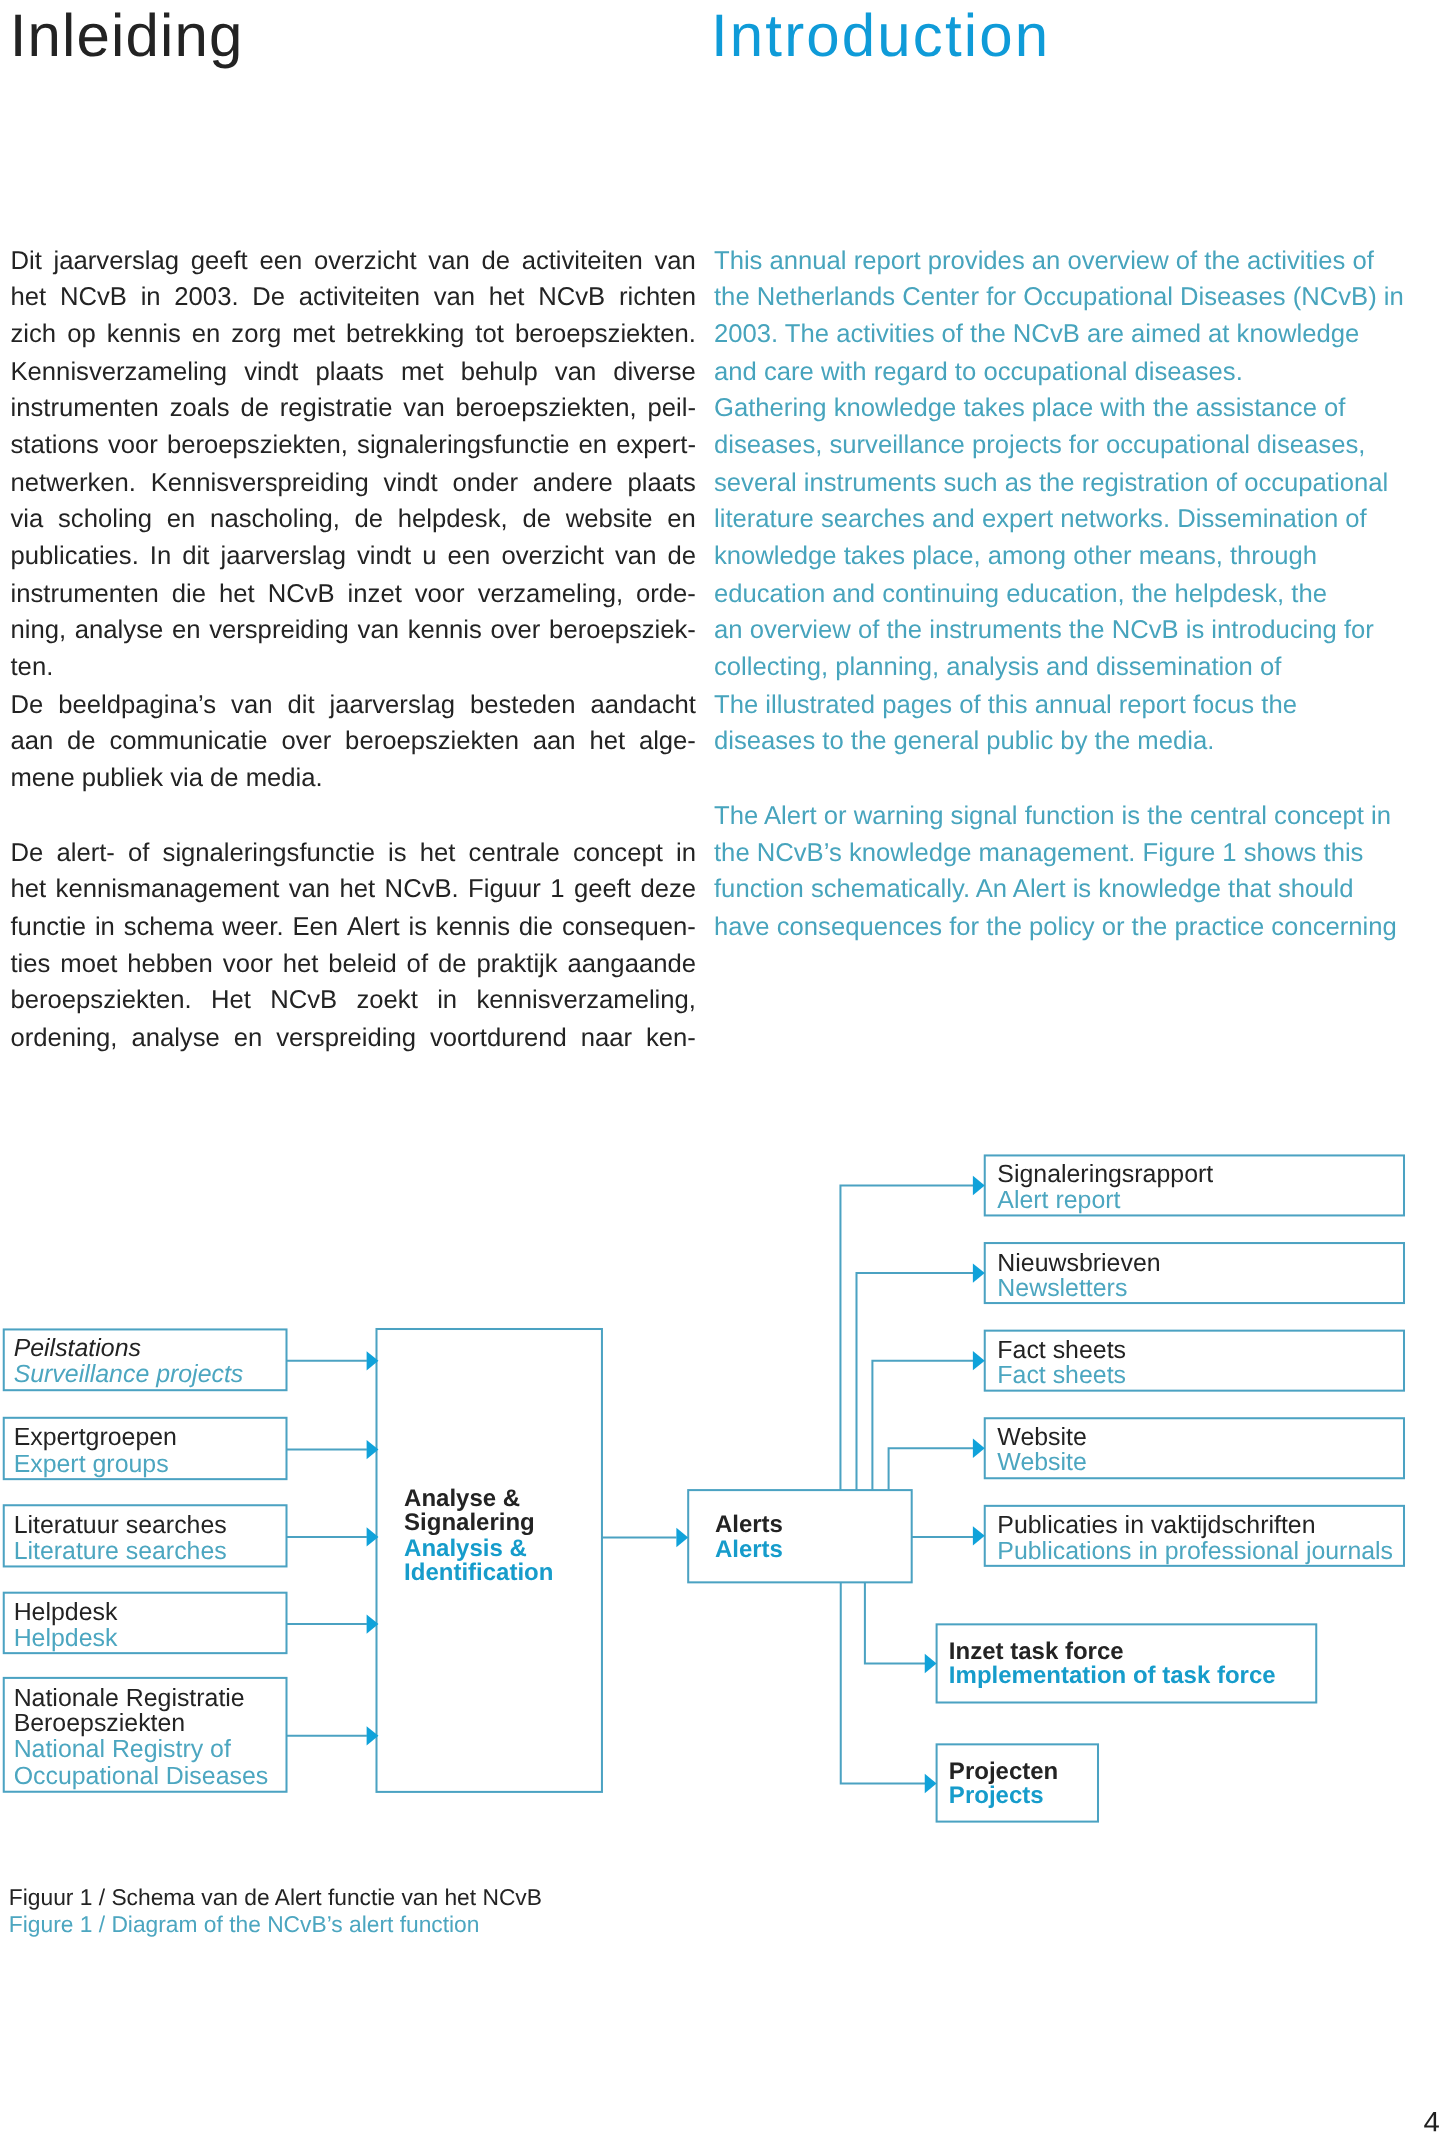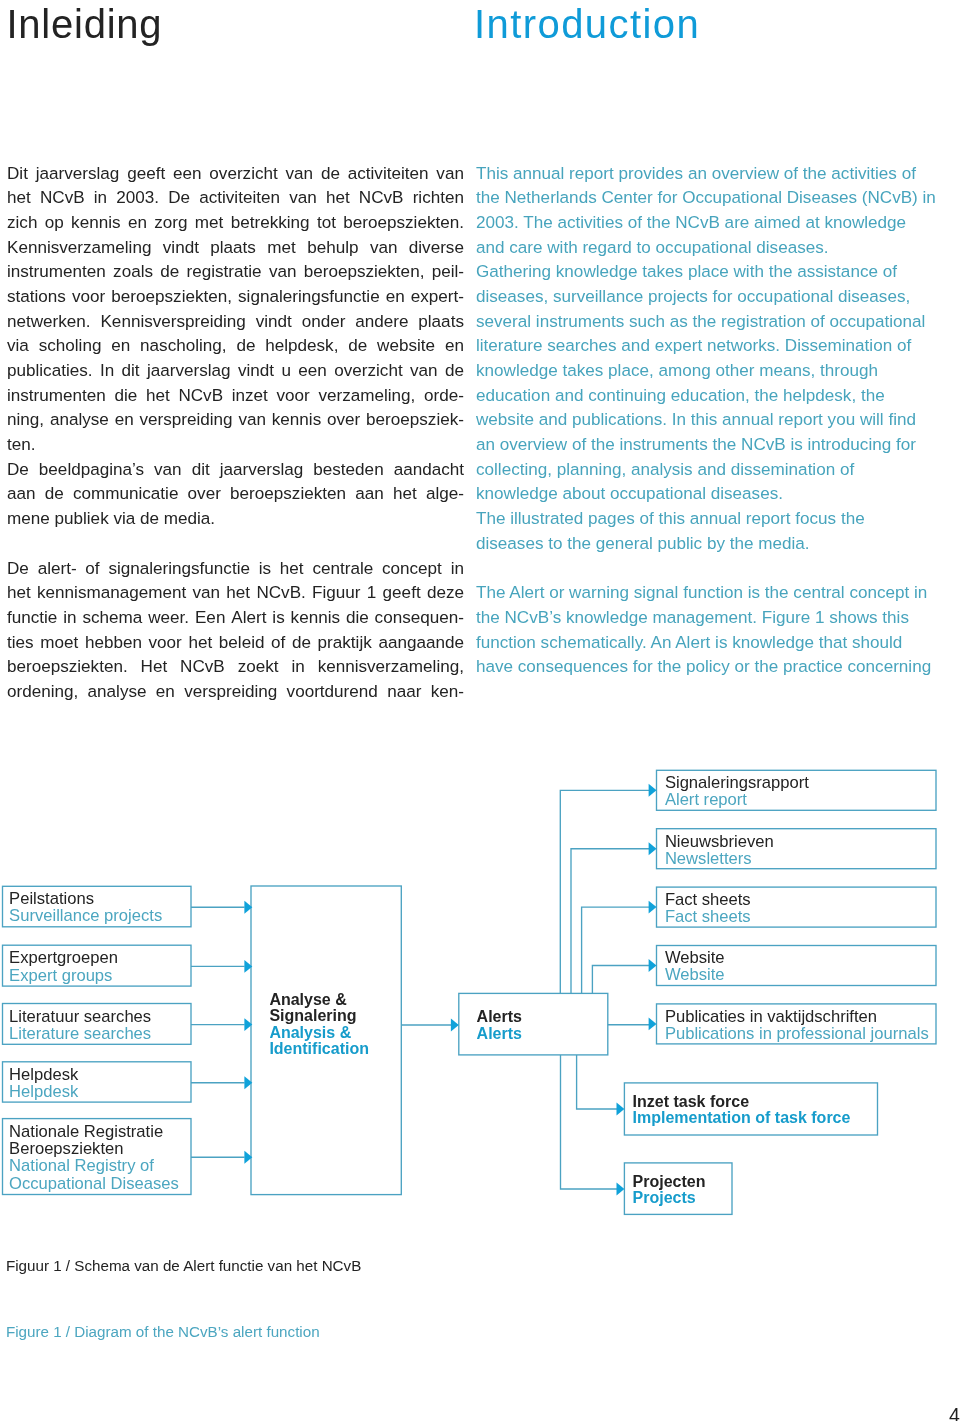--- a/index.html
+++ b/index.html
@@ -22,21 +22,21 @@
 
   .box{position:absolute;box-sizing:border-box;background:transparent;z-index:2;}
   .box .tx{position:absolute;left:var(--inset,6.6px);white-space:nowrap;font-size:var(--fs,16.6px);line-height:1;}
   .nl{color:#232323;}
   .en{color:#4ca6c0;}
   .fb{font-weight:700;}
   .fb .en{color:#169ccb;}
 
   .cap{position:absolute;left:5.9px;font-size:15.2px;line-height:17.4px;white-space:nowrap;}
   #cap-nl{top:1257.3px;color:#232323;}
-  #cap-en{top:1274.7px;color:#4ca6c0;margin-top:48px;}
+  #cap-en{top:1274.7px;color:#4ca6c0;}
 
   #page-number{position:absolute;left:949px;top:1406px;font-size:19.5px;line-height:1;color:#1f1f1f;}
   svg.conn{position:absolute;left:0;top:0;width:960px;height:1421px;z-index:1;}
 </style>
 </head>
 <body>
 
 <div class="page">
   <div class="title" id="title-nl">Inleiding</div>
   <div class="title" id="title-en">Introduction</div>
@@ -242,24 +242,22 @@
     <span class="line">This annual report provides an overview of the activities of</span>
     <span class="line">the Netherlands Center for Occupational Diseases (NCvB) in</span>
     <span class="line">2003. The activities of the NCvB are aimed at knowledge</span>
     <span class="line">and care with regard to occupational diseases.</span>
     <span class="line">Gathering knowledge takes place with the assistance of</span>
     <span class="line">diseases, surveillance projects for occupational diseases,</span>
     <span class="line">several instruments such as the registration of occupational</span>
     <span class="line">literature searches and expert networks. Dissemination of</span>
     <span class="line">knowledge takes place, among other means, through</span>
     <span class="line">education and continuing education, the helpdesk, the</span>
-    <span class="line">website and publications. In this annual report you will find</span>
     <span class="line">an overview of the instruments the NCvB is introducing for</span>
     <span class="line">collecting, planning, analysis and dissemination of</span>
-    <span class="line">knowledge about occupational diseases.</span>
     <span class="line">The illustrated pages of this annual report focus the</span>
     <span class="line">diseases to the general public by the media.</span>
     <span class="line blank"></span>
     <span class="line">The Alert or warning signal function is the central concept in</span>
     <span class="line">the NCvB’s knowledge management. Figure 1 shows this</span>
     <span class="line">function schematically. An Alert is knowledge that should</span>
     <span class="line">have consequences for the policy or the practice concerning</span>
   </div>
   <div class="figure">
   <svg class="conn" viewBox="0 0 960 1421">
@@ -303,21 +301,21 @@
     <path d="M450.90000000000003 1018.55 L458.8 1025 L450.90000000000003 1031.45 Z"></path>
     <path d="M648.6 783.8499999999999 L656.5 790.3 L648.6 796.75 Z"></path>
     <path d="M648.6 842.25 L656.5 848.7 L648.6 855.1500000000001 Z"></path>
     <path d="M648.6 900.65 L656.5 907.1 L648.6 913.5500000000001 Z"></path>
     <path d="M648.6 959.05 L656.5 965.5 L648.6 971.95 Z"></path>
     <path d="M648.6 1017.4499999999999 L656.5 1023.9 L648.6 1030.35 Z"></path>
     <path d="M616.5 1102.55 L624.4 1109 L616.5 1115.45 Z"></path>
     <path d="M616.5 1182.55 L624.4 1189 L616.5 1195.45 Z"></path>
    </g>
   </svg>
-   <div class="box" style="left:2.5px;top:886.3px;width:225px;height:40.5px;">
+   <div class="box" style="left:2.5px;top:886.3px;width:225px;height:40.5px;font-style:italic;">
     <div class="tx nl" style="top:5.09px">Peilstations</div>
     <div class="tx en" style="top:22.15px">Surveillance projects</div>
    </div>
    <div class="box" style="left:2.5px;top:945.2px;width:188.5px;height:40.9px;">
     <div class="tx nl" style="top:5.29px">Expertgroepen</div>
     <div class="tx en" style="top:22.35px">Expert groups</div>
    </div>
    <div class="box" style="left:2.5px;top:1003.5px;width:188.5px;height:40.8px;">
     <div class="tx nl" style="top:5.24px">Literatuur searches</div>
     <div class="tx en" style="top:22.3px">Literature searches</div>

